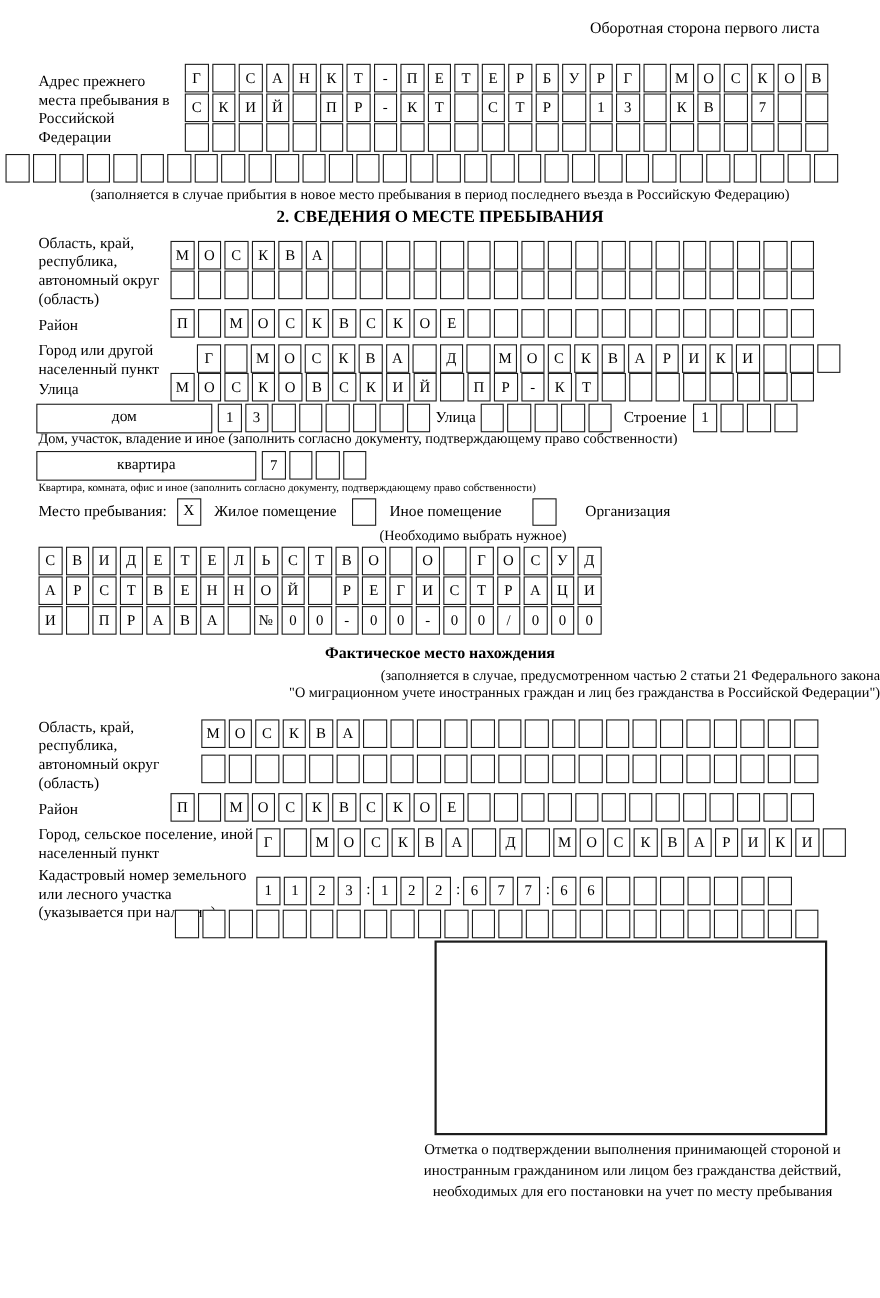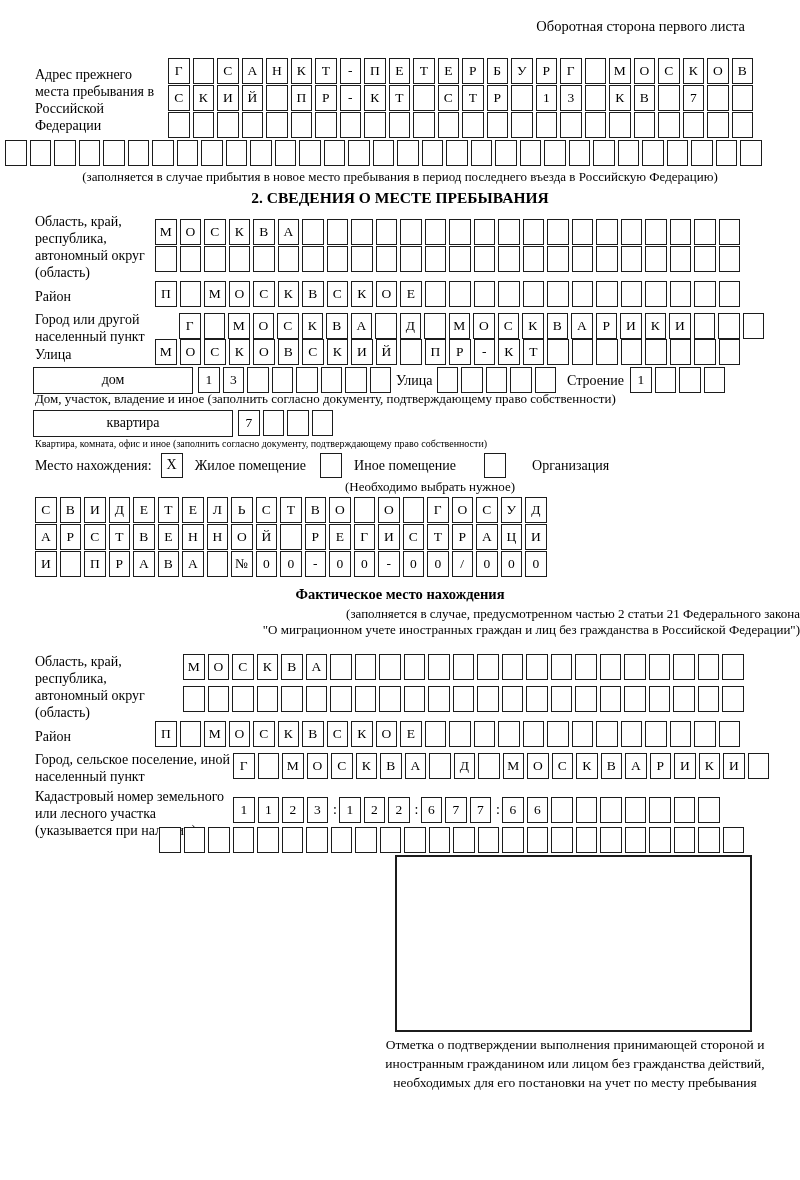--- a/index.html
+++ b/index.html
@@ -106,21 +106,21 @@
   </div>
   <div class="house-note">Дом, участок, владение и иное (заполнить согласно документу, подтверждающему право собственности)</div>
 
   <div class="apt-row">
     <div class="labelbox wb200">квартира</div>
     <div class="grid-row"><span class="cell">7</span><span class="cell"></span><span class="cell"></span><span class="cell"></span></div>
   </div>
   <div class="apt-note">Квартира, комната, офис и иное (заполнить согласно документу, подтверждающему право собственности)</div>
 
   <div class="stay-row">
-    <span class="stay-label">Место нахождения:</span>
+    <span class="stay-label">Место пребывания:</span>
     <span class="checkbox">X</span>
     <span class="opt-label">Жилое помещение</span>
     <span class="checkbox"></span>
     <span class="opt-label">Иное помещение</span>
     <span class="checkbox" style="margin-left:14px"></span>
     <span class="opt-label" style="margin-left:26px">Организация</span>
   </div>
   <div class="choose-note">(Необходимо выбрать нужное)</div>
 
   <div class="field f-document">

